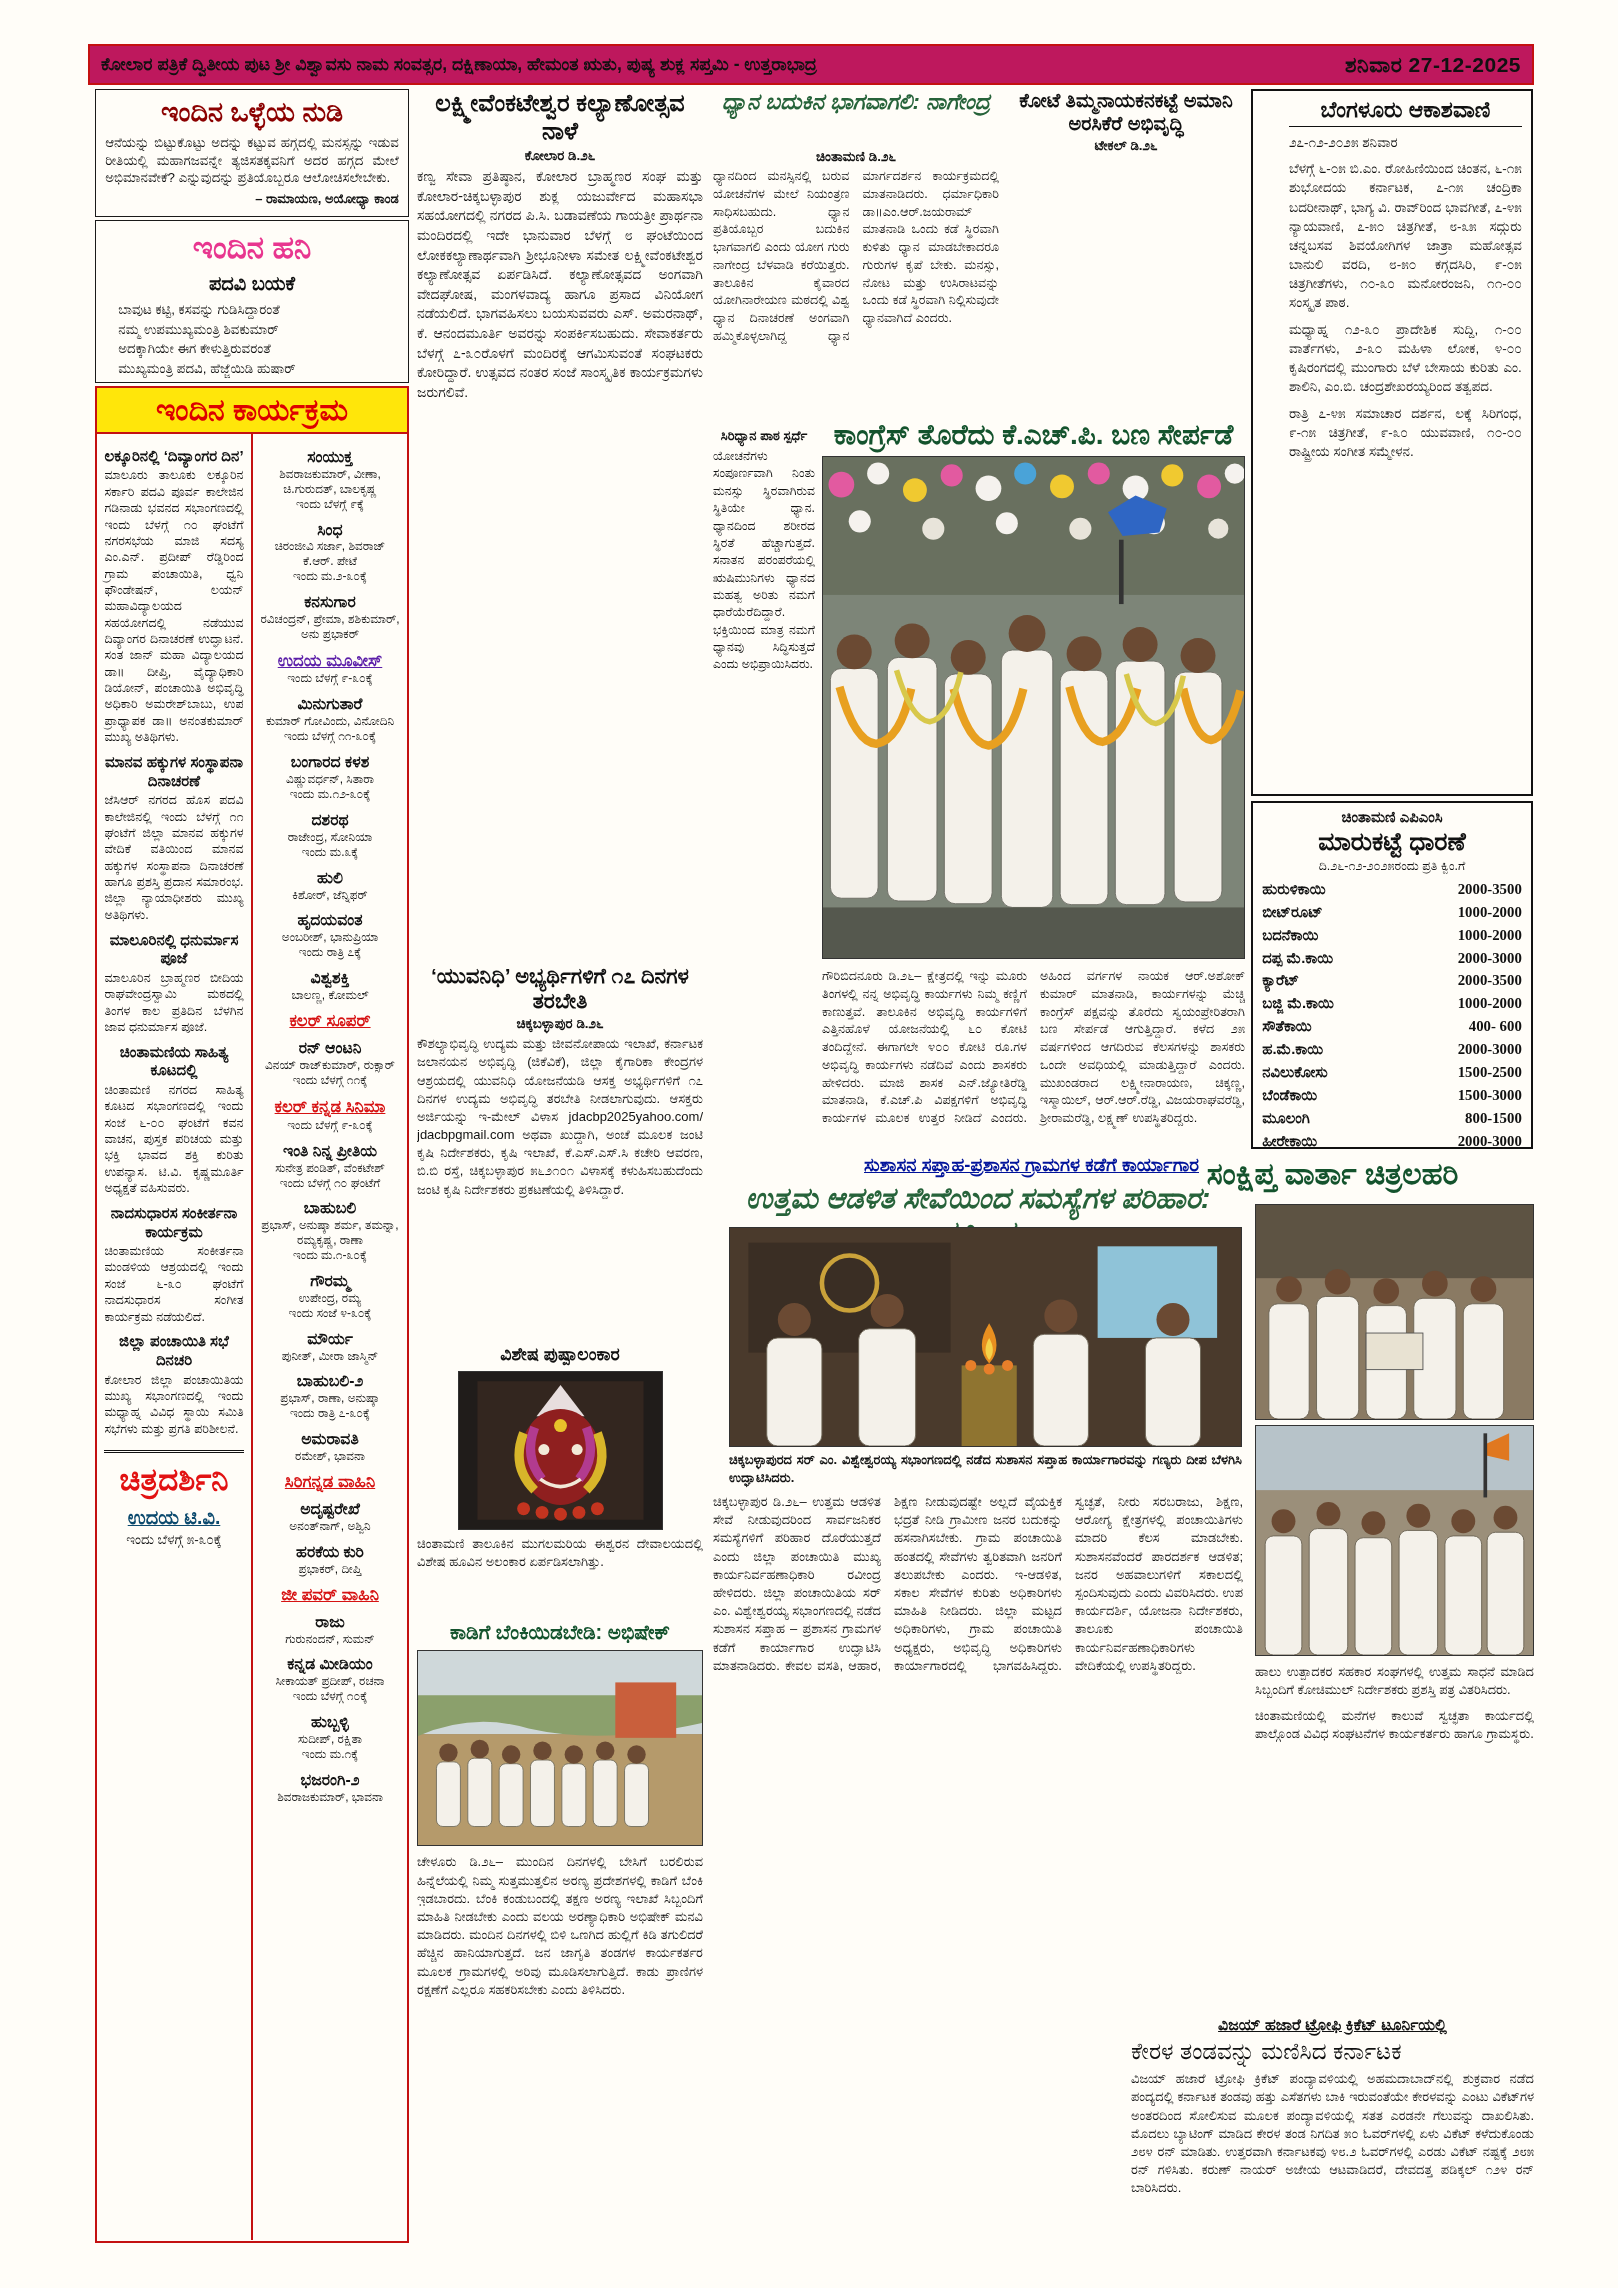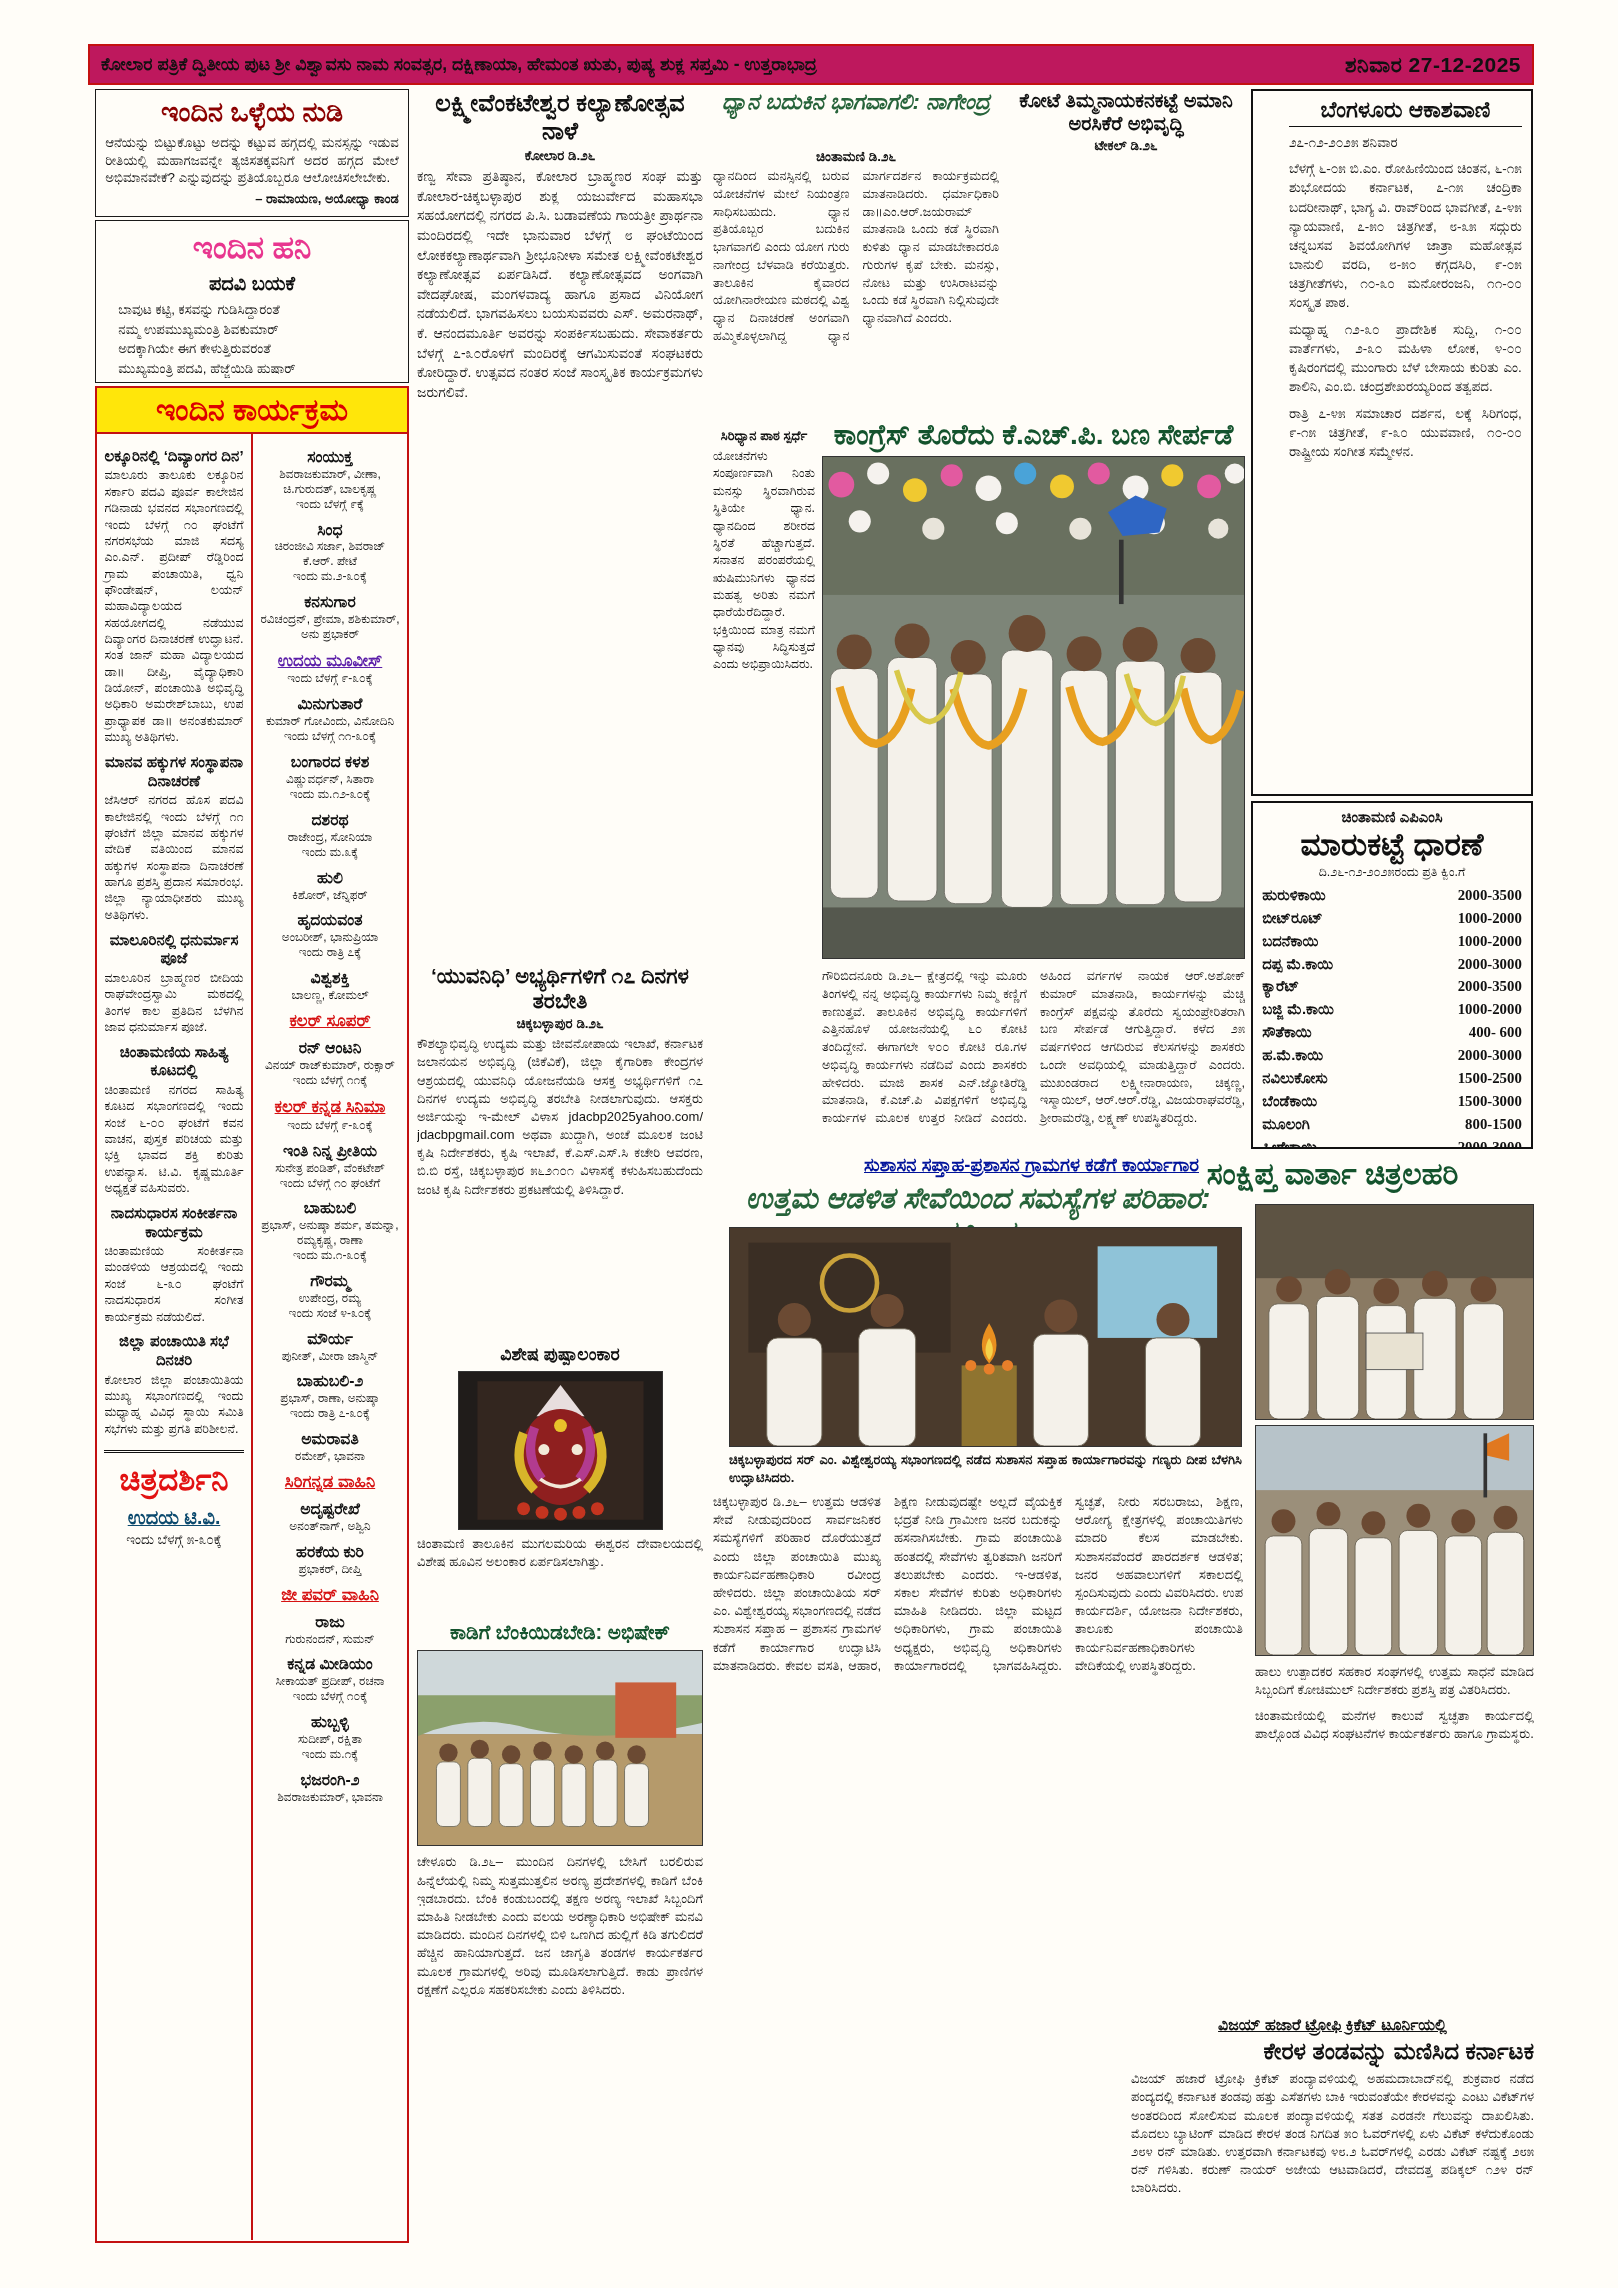--- a/index.html
+++ b/index.html
@@ -50,30 +50,30 @@
   .cols2{column-count:2;column-gap:13px;}
   .cols3{column-count:3;column-gap:13px;}
   .caption{font-size:13px;line-height:1.35;text-align:justify;}
   
   .radio{border:2.8px solid #111;padding:5.5px 9.2px;overflow:hidden;}
   .radio-title{font-weight:bold;font-size:22px;text-align:center;border-bottom:1.8px solid #111;
                padding-bottom:3.7px;margin-bottom:5.5px;}
   .radio-line{font-size:13.5px;line-height:1.42;text-align:justify;margin-bottom:7.4px;}
   .market{border:2.8px solid #111;padding:5.5px 9.2px;overflow:hidden;}
   .market-org{font-weight:bold;font-size:14.8px;text-align:center;}
-  .market-title{font-weight:bold;font-size:31px;text-align:center;margin:1.8px 0;}
+  .market-title{font-weight:bold;font-size:25px;text-align:center;margin:1.8px 0;}
   .market-note{font-size:12.5px;text-align:center;margin-bottom:3.7px;}
   .mrow{display:flex;justify-content:space-between;font-size:14.8px;line-height:1.55;}
   .mrow .mname{font-weight:bold;}
   .mrow .mprice{font-weight:bold;font-family:"Liberation Serif","DejaVu Serif",serif;}
   
   .photo{background:#8a8a82;overflow:hidden;border:0.9px solid #333;}
   .photo svg{display:block;width:100%;height:100%;}
   .sports-kicker{font-weight:bold;font-size:15.7px;text-decoration:underline;text-align:center;}
-  .sports-head{font-weight:bold;font-size:23px;text-align:right;margin:3.7px 0 5.5px;}
+  .sports-head{font-weight:normal;font-size:23px;text-align:left;margin:3.7px 0 5.5px;}
 </style>
 </head>
 <body>
 
 <div class="page">
 
   <div class="abs masthead" style="left:88px;top:44px;width:1446px;height:41px;">
     <span class="mleft">ಕೋಲಾರ ಪತ್ರಿಕೆ ದ್ವಿತೀಯ ಪುಟ   ಶ್ರೀ ವಿಶ್ವಾವಸು ನಾಮ ಸಂವತ್ಸರ, ದಕ್ಷಿಣಾಯಾ, ಹೇಮಂತ ಋತು, ಪುಷ್ಯ ಶುಕ್ಲ ಸಪ್ತಮಿ - ಉತ್ತರಾಭಾದ್ರ</span>
     <span class="mright">ಶನಿವಾರ 27-12-2025</span>
   </div>

